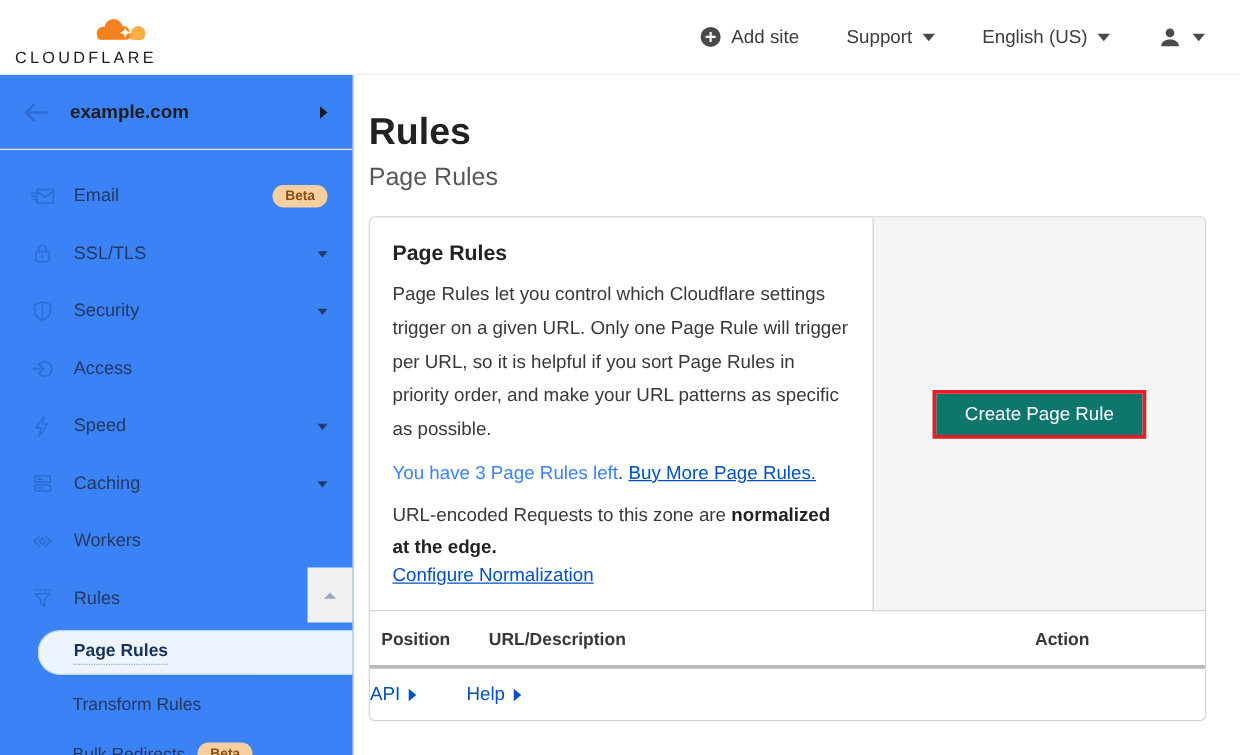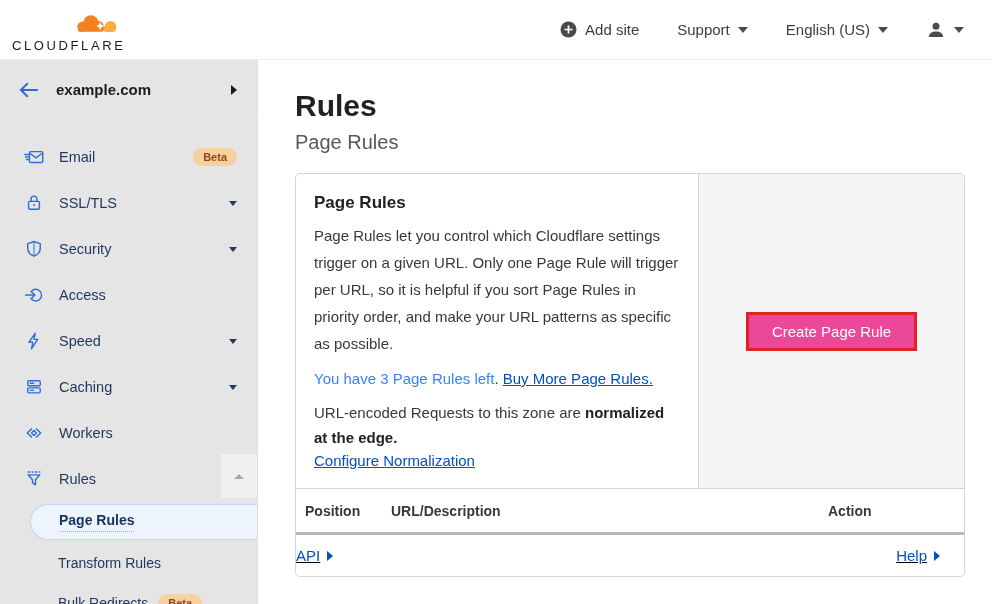--- a/index.html
+++ b/index.html
@@ -15,22 +15,22 @@
   .logo-text { font-size:13px; font-weight:400; letter-spacing:2.6px; color:#1b1b1b; margin-top:1px; }
   .topnav { display:flex; align-items:center; gap:38px; }
   .topnav-item { display:flex; align-items:center; gap:8px; font-size:15px;
     color:#3d3d3d; cursor:pointer; }
   .caret-down { width:0; height:0; border-left:5px solid transparent;
     border-right:5px solid transparent; border-top:6px solid #4a4a4a; display:inline-block; }
   .tri-right { width:0; height:0; border-top:5px solid transparent;
     border-bottom:5px solid transparent; border-left:6px solid currentColor; display:inline-block; }
 
   
-  .sidebar { position:absolute; top:60px; left:0; width:258px; height:544px;
-    background:#e5e5e5; border-right:1px solid #e0e0e0; }
+  .sidebar { position:absolute; top:60px; left:0; width:283px; height:544px;
+    background:#3b82f6; border-right:1px solid #e0e0e0; }
   .zone-row { height:60px; border-bottom:1px solid #e6e6e6; display:flex;
     align-items:center; padding:0 20px 0 18px; gap:16px; }
   .back-arrow { color:#2f6bd8; flex:0 0 auto; display:flex; cursor:pointer; }
   .zone-name { font-size:15px; font-weight:700; color:#1d1d1d; flex:1; }
   .zone-expand { width:0; height:0; border-top:5px solid transparent;
     border-bottom:5px solid transparent; border-left:6px solid #1b1b1b; cursor:pointer; }
   .nav { padding-top:14px; }
   .nav-item { height:46px; display:flex; align-items:center; padding:0 20px 0 24px;
     cursor:pointer; position:relative; }
   .nav-icon { width:20px; height:20px; margin-right:15px; color:#2c6fd4; flex:0 0 auto; }
@@ -65,32 +65,32 @@
   .card-heading { font-size:17px; font-weight:700; color:#222; }
   .card-desc { font-size:15px; color:#36393a; line-height:27px; margin-top:9px; }
   .quota-line { margin-top:13px; font-size:15px; color:#36393a; }
   .quota-line strong { font-weight:400; color:#3b82f6; }
   a.link { color:#0051c3; text-decoration:underline; cursor:pointer; }
   .norm-line { margin-top:13px; font-size:15px; color:#36393a; line-height:25px; }
   .norm-line strong { font-weight:700; color:#222; }
   .configure { display:inline-block; margin-top:2px; font-size:15px; }
   .card-right { flex:1; background:#f5f5f5; border-left:1px solid #d5d5d5;
     display:flex; align-items:center; justify-content:center; }
-  .create-btn { background:#ec4899; color:#fff; font-size:15px; border:none;
+  .create-btn { background:#0f766e; color:#fff; font-size:15px; border:none;
     padding:8px 23px; cursor:pointer; font-family:inherit;
     outline:3px solid #e61e25; }
 
   .table-head { display:flex; align-items:center; border-top:1px solid #d5d5d5;
     border-bottom:3px solid #b8b8b8; height:47px; padding-left:9px; }
   .th { font-size:14px; font-weight:700; color:#36393a; }
   .th-position { width:86px; }
   .th-url { flex:1; }
   .th-action { width:136px; }
-  .table-footer { display:flex; align-items:center; justify-content:space-between;
-    gap:20px; height:41px; padding-right:24px;text-decoration:underline; }
+  .table-footer { display:flex; align-items:center; justify-content:flex-start;
+    gap:40px; height:41px; padding-right:24px; }
   .footer-link { display:flex; align-items:center; gap:7px; font-size:15px;
     color:#0051c3; cursor:pointer; text-decoration:none; }
 </style>
 </head>
 <body>
 
 <div class="topbar">
   <div class="logo">
     <svg class="logo-cloud" width="56" height="26" viewBox="0 0 108 40">
       <circle cx="84" cy="25" r="11" fill="#fbad41"></circle>

